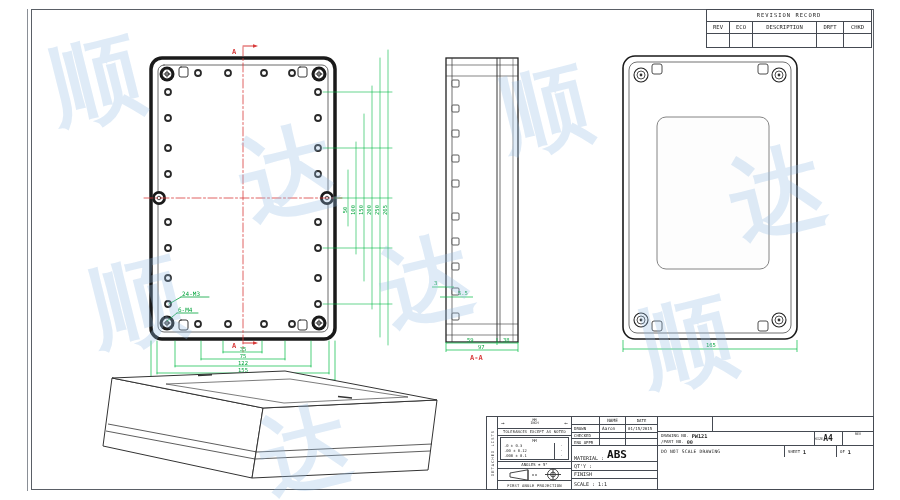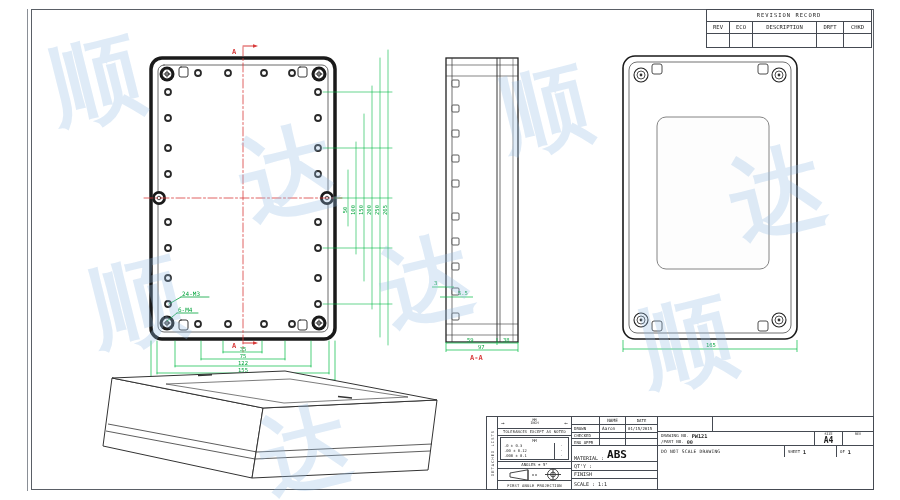--- a/index.html
+++ b/index.html
@@ -63,21 +63,21 @@
   .matrow{height:16px;font-size:5px;padding-left:2px;align-items:flex-end;}
   .matval{font-size:11px;font-weight:bold;margin-left:3px;color:#111;}
   .plainrow{font-size:5px;padding-left:2px;}
   .titlecell{height:34px;align-items:flex-start;padding:2px 0 0 4px;font-size:6.5px;letter-spacing:1px;}
   .emptytop{height:15px;}
   .emptytop .minibox{width:55px;height:100%;border-right:1px solid #454a52;}
   .dwgrow{height:14px;padding:0;}
   .dwg-main{flex:1;display:flex;flex-direction:column;justify-content:center;padding-left:3px;border-right:1px solid #454a52;height:100%;}
   .dwg-line{display:flex;gap:3px;font-size:4.2px;line-height:6px;}
   .dwg-no{font-weight:bold;font-size:5.2px;}
-  .szcell{width:28px;display:flex;flex-direction:column;align-items:center;border-right:1px solid #454a52;height:100%;}
+  .szcell{width:28px;display:flex;flex-direction:row;align-items:center;border-right:1px solid #454a52;height:100%;}
   .szlab{font-size:3.4px;line-height:4px;}
   .szval{font-size:8px;font-weight:bold;line-height:9px;}
   .revcell{width:30px;display:flex;flex-direction:column;align-items:center;height:100%;}
   .botrow{height:11px;padding:0;}
   .dns{flex:1;font-size:4.6px;padding-left:3px;display:flex;align-items:center;border-right:1px solid #454a52;height:100%;letter-spacing:.2px;}
   .shcell{width:52px;display:flex;align-items:center;gap:3px;font-size:4px;padding-left:3px;border-right:1px solid #454a52;height:100%;}
   .ofcell{width:36px;display:flex;align-items:center;gap:3px;font-size:4px;padding-left:3px;height:100%;}
   .shval{font-size:5px;font-weight:bold;}
 </style>
 </head>

